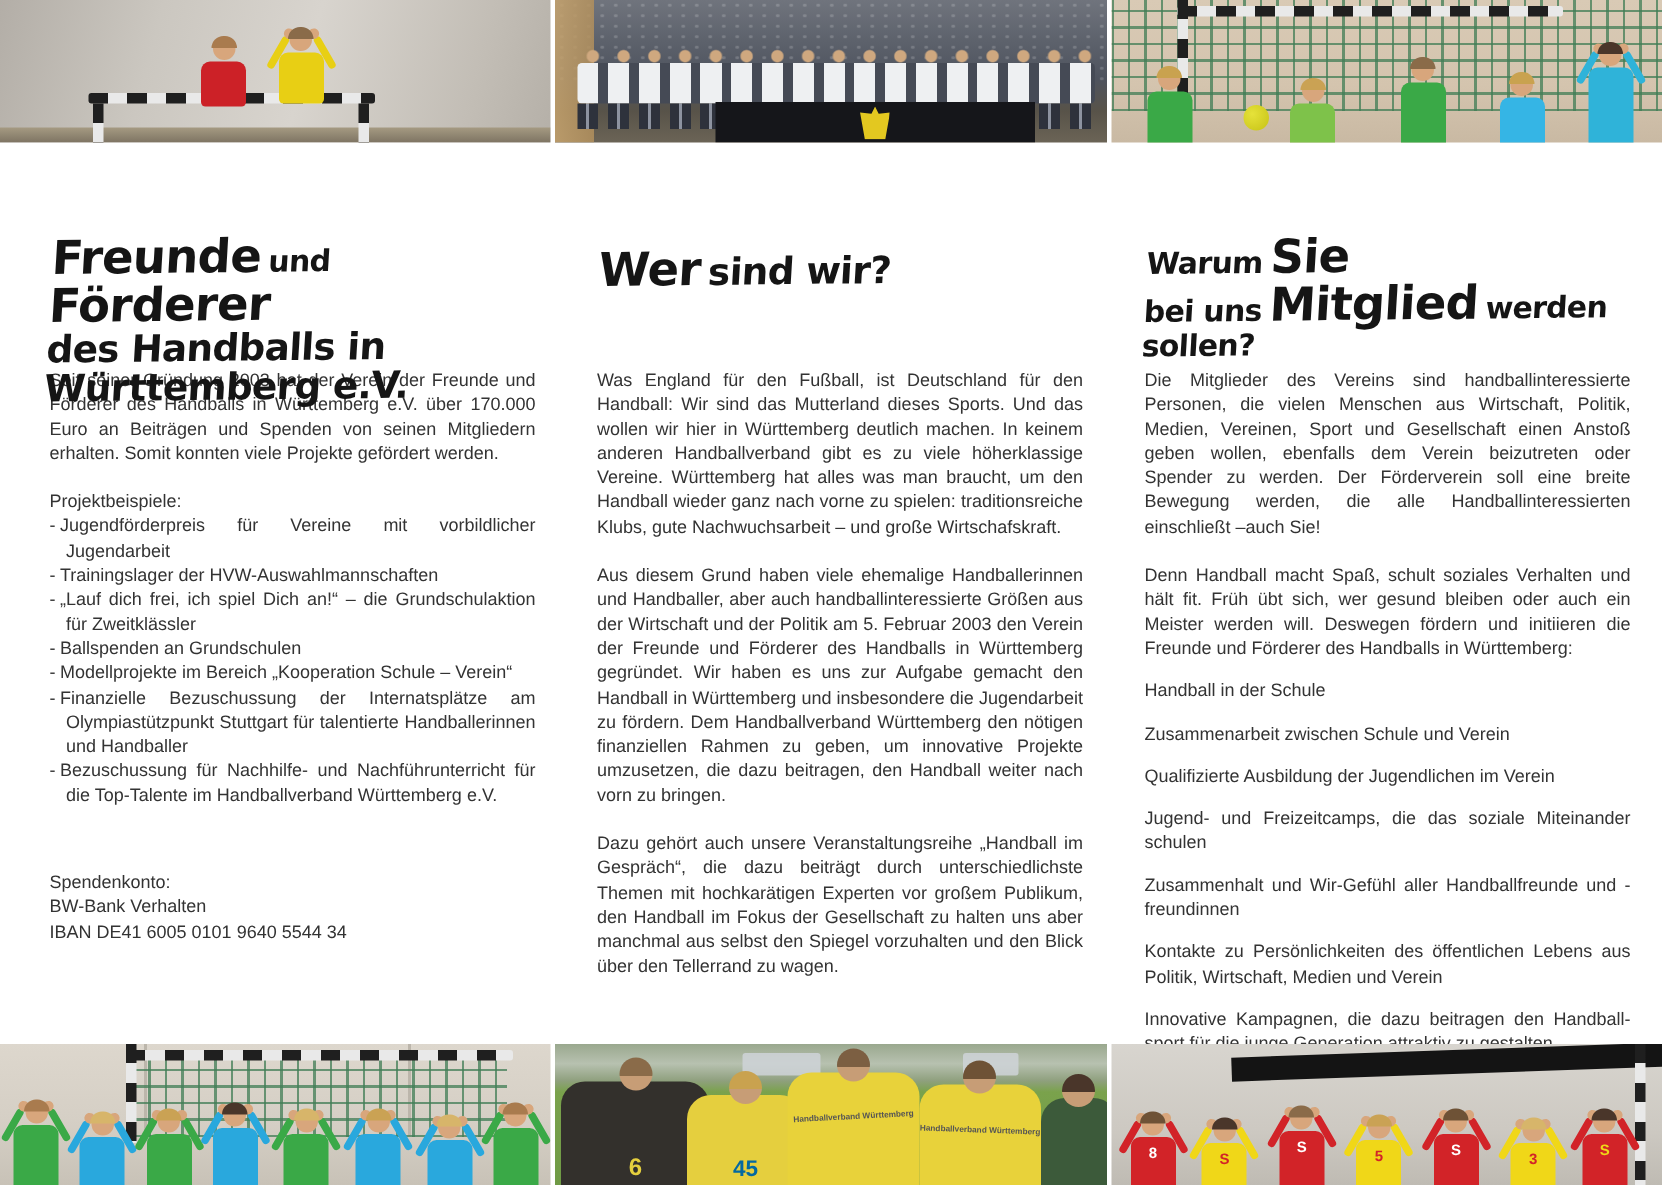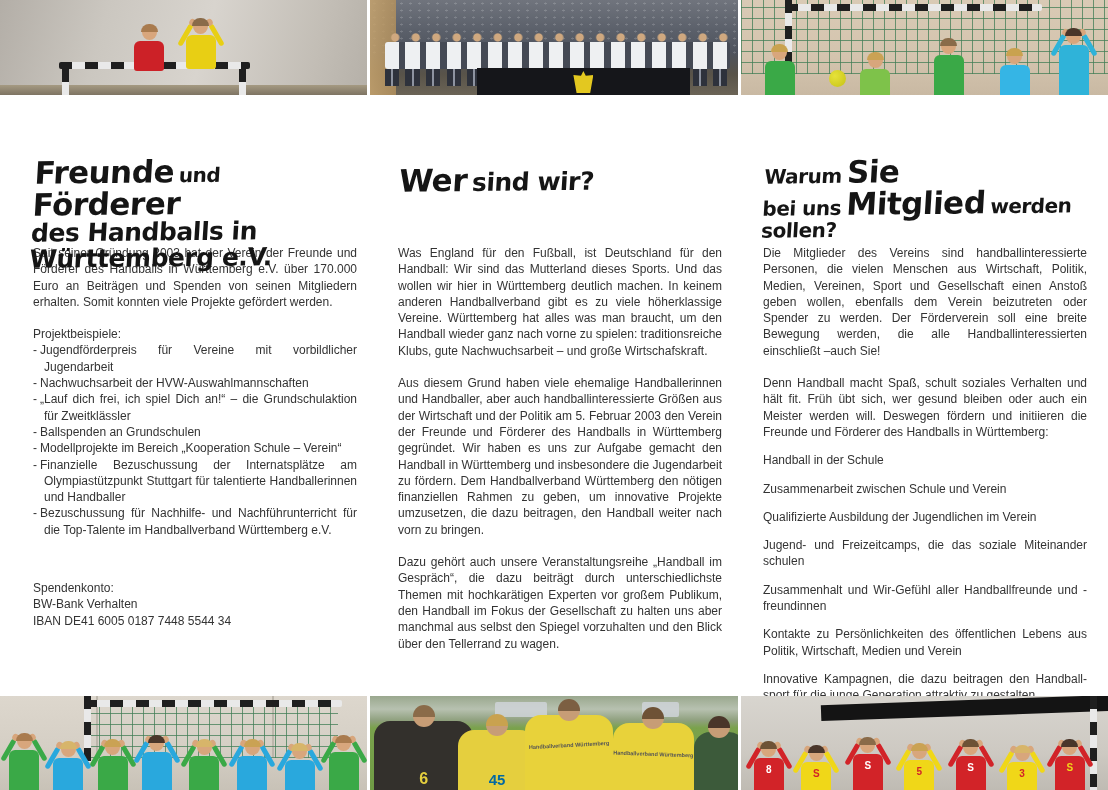--- a/index.html
+++ b/index.html
@@ -151,31 +151,31 @@
         <div><span class="lg">Freunde</span>
           <span class="sm">und</span>
           <span class="lg">Förderer</span></div>
         <div class="md">des Handballs in Württemberg e.V.</div>
       </div>
       <div class="body">
         <p>Seit seiner Gründung 2003 hat der Verein der Freunde und Förderer des Handballs in Württemberg e.V. über 170.000 Euro an Beiträgen und Spenden von seinen Mitgliedern erhalten. Somit konnten viele Projekte gefördert werden.</p>
         <div>Projektbeispiele:</div>
         <ul class="plist">
           <li><span class="mk">-</span><span>Jugendförderpreis für Vereine mit vorbildlicher Jugendarbeit</span></li>
-          <li><span class="mk">-</span><span>Nachwuchsarbeit der HVW-Auswahlmannschaften</span></li>
+          <li><span class="mk">-</span><span>Trainingslager der HVW-Auswahlmannschaften</span></li>
           <li><span class="mk">-</span><span>„Lauf dich frei, ich spiel Dich an!“ – die Grundschulaktion für Zweitklässler</span></li>
           <li><span class="mk">-</span><span>Ballspenden an Grundschulen</span></li>
           <li><span class="mk">-</span><span>Modellprojekte im Bereich „Kooperation Schule – Verein“</span></li>
           <li><span class="mk">-</span><span>Finanzielle Bezuschussung der Internatsplätze am Olympia­stützpunkt Stuttgart für talentierte Handballerinnen und Handballer</span></li>
           <li><span class="mk">-</span><span>Bezuschussung für Nachhilfe- und Nachführunterricht für die Top-Talente im Handballverband Württemberg e.V.</span></li>
         </ul>
         <div class="bank">
           <div>Spendenkonto:</div>
           <div>BW-Bank Verhalten</div>
-          <div>IBAN   DE41 6005 0187 7448 5544 34</div>
+          <div>IBAN   DE41 6005 0101 9640 5544 34</div>
         </div>
       </div>
     </div>
 
     <div class="col c2">
       <div class="title" style="padding-top:8px;height:82px;">
         <span class="lg">Wer</span>
         <span class="md">sind wir?</span>
       </div>
       <div class="body">

